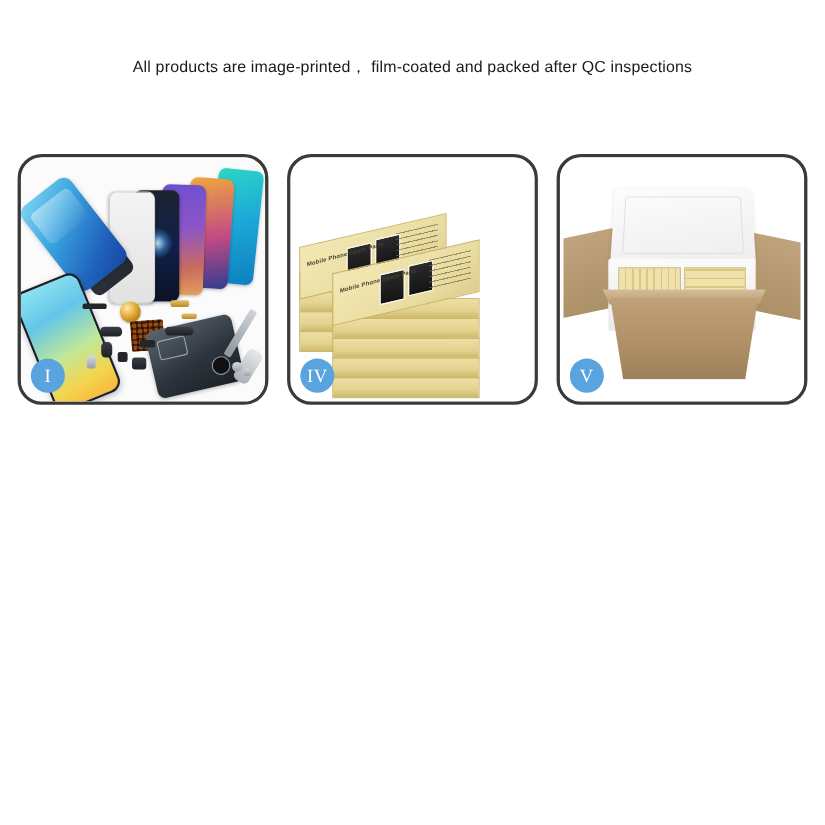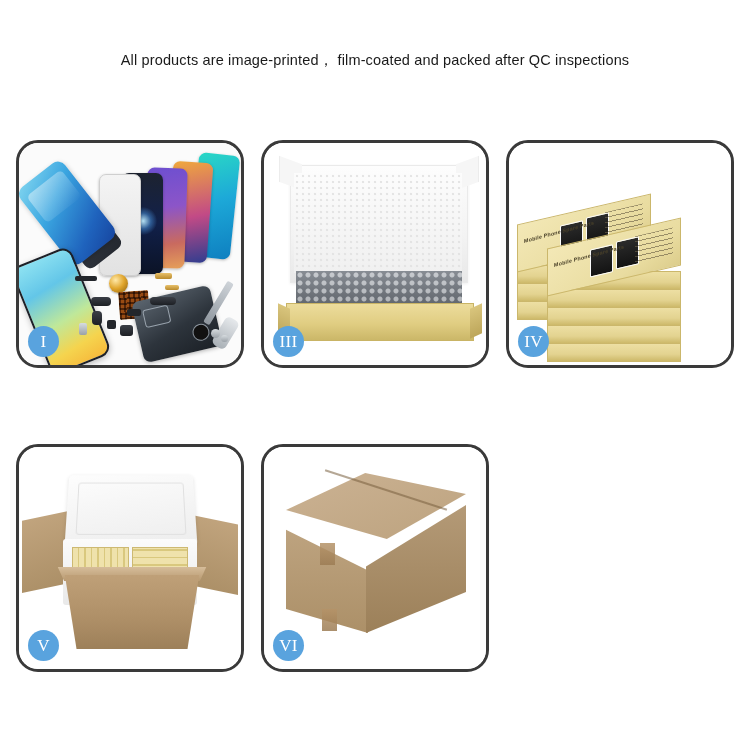--- a/index.html
+++ b/index.html
@@ -400,30 +400,20 @@
       <div class="chip flex" style="left:101px;top:182px;width:13px;height:11px;border-radius:3px;"></div>
       <div class="chip flex" style="left:131px;top:154px;width:26px;height:8px;"></div>
       <div class="chip" style="left:108px;top:166px;width:14px;height:7px;"></div>
       <div class="chip silver" style="left:192px;top:186px;width:9px;height:9px;border-radius:50%;"></div>
       <div class="chip silver" style="left:202px;top:192px;width:7px;height:7px;border-radius:50%;"></div>
     </div>
     <div class="badge">I</div>
   </div>
 
 
-  <div class="panel">
-    <div class="panel-media">
-      <div class="p3-bg"></div>
-      <div class="box3-lid"></div>
-      <div class="box3-foam"></div>
-      <div class="box3-fill"></div>
-      <div class="box3-base"></div>
-    </div>
-    <div class="badge">III</div>
-  </div>
 
   <div class="panel">
     <div class="panel-media">
       <div class="p4-bg"></div>
 
       <div class="stackA" style="left:8px;top:40px;width:140px;height:150px;">
         <div class="sbox" style="left:0;top:64px;"></div>
         <div class="sbox" style="left:0;top:82px;"></div>
         <div class="sbox" style="left:0;top:100px;"></div>
         <div class="sbox" style="left:0;top:118px;"></div>
@@ -462,26 +452,14 @@
       <div class="inner-boxes">
         <div class="ib-col"></div>
         <div class="ib-col rot"></div>
       </div>
       <div class="carton-rim"></div>
       <div class="carton-body"></div>
     </div>
     <div class="badge">V</div>
   </div>
 
-  <div class="panel">
-    <div class="panel-media">
-      <div class="p6-bg"></div>
-      <div class="c6-top"></div>
-      <div class="c6-left"></div>
-      <div class="c6-right"></div>
-      <div class="c6-seam"></div>
-      <div class="c6-tape" style="left:56px;top:96px;"></div>
-      <div class="c6-tape" style="left:58px;top:162px;"></div>
-    </div>
-    <div class="badge">VI</div>
-  </div>
 
 </div>
 
 </body></html>

